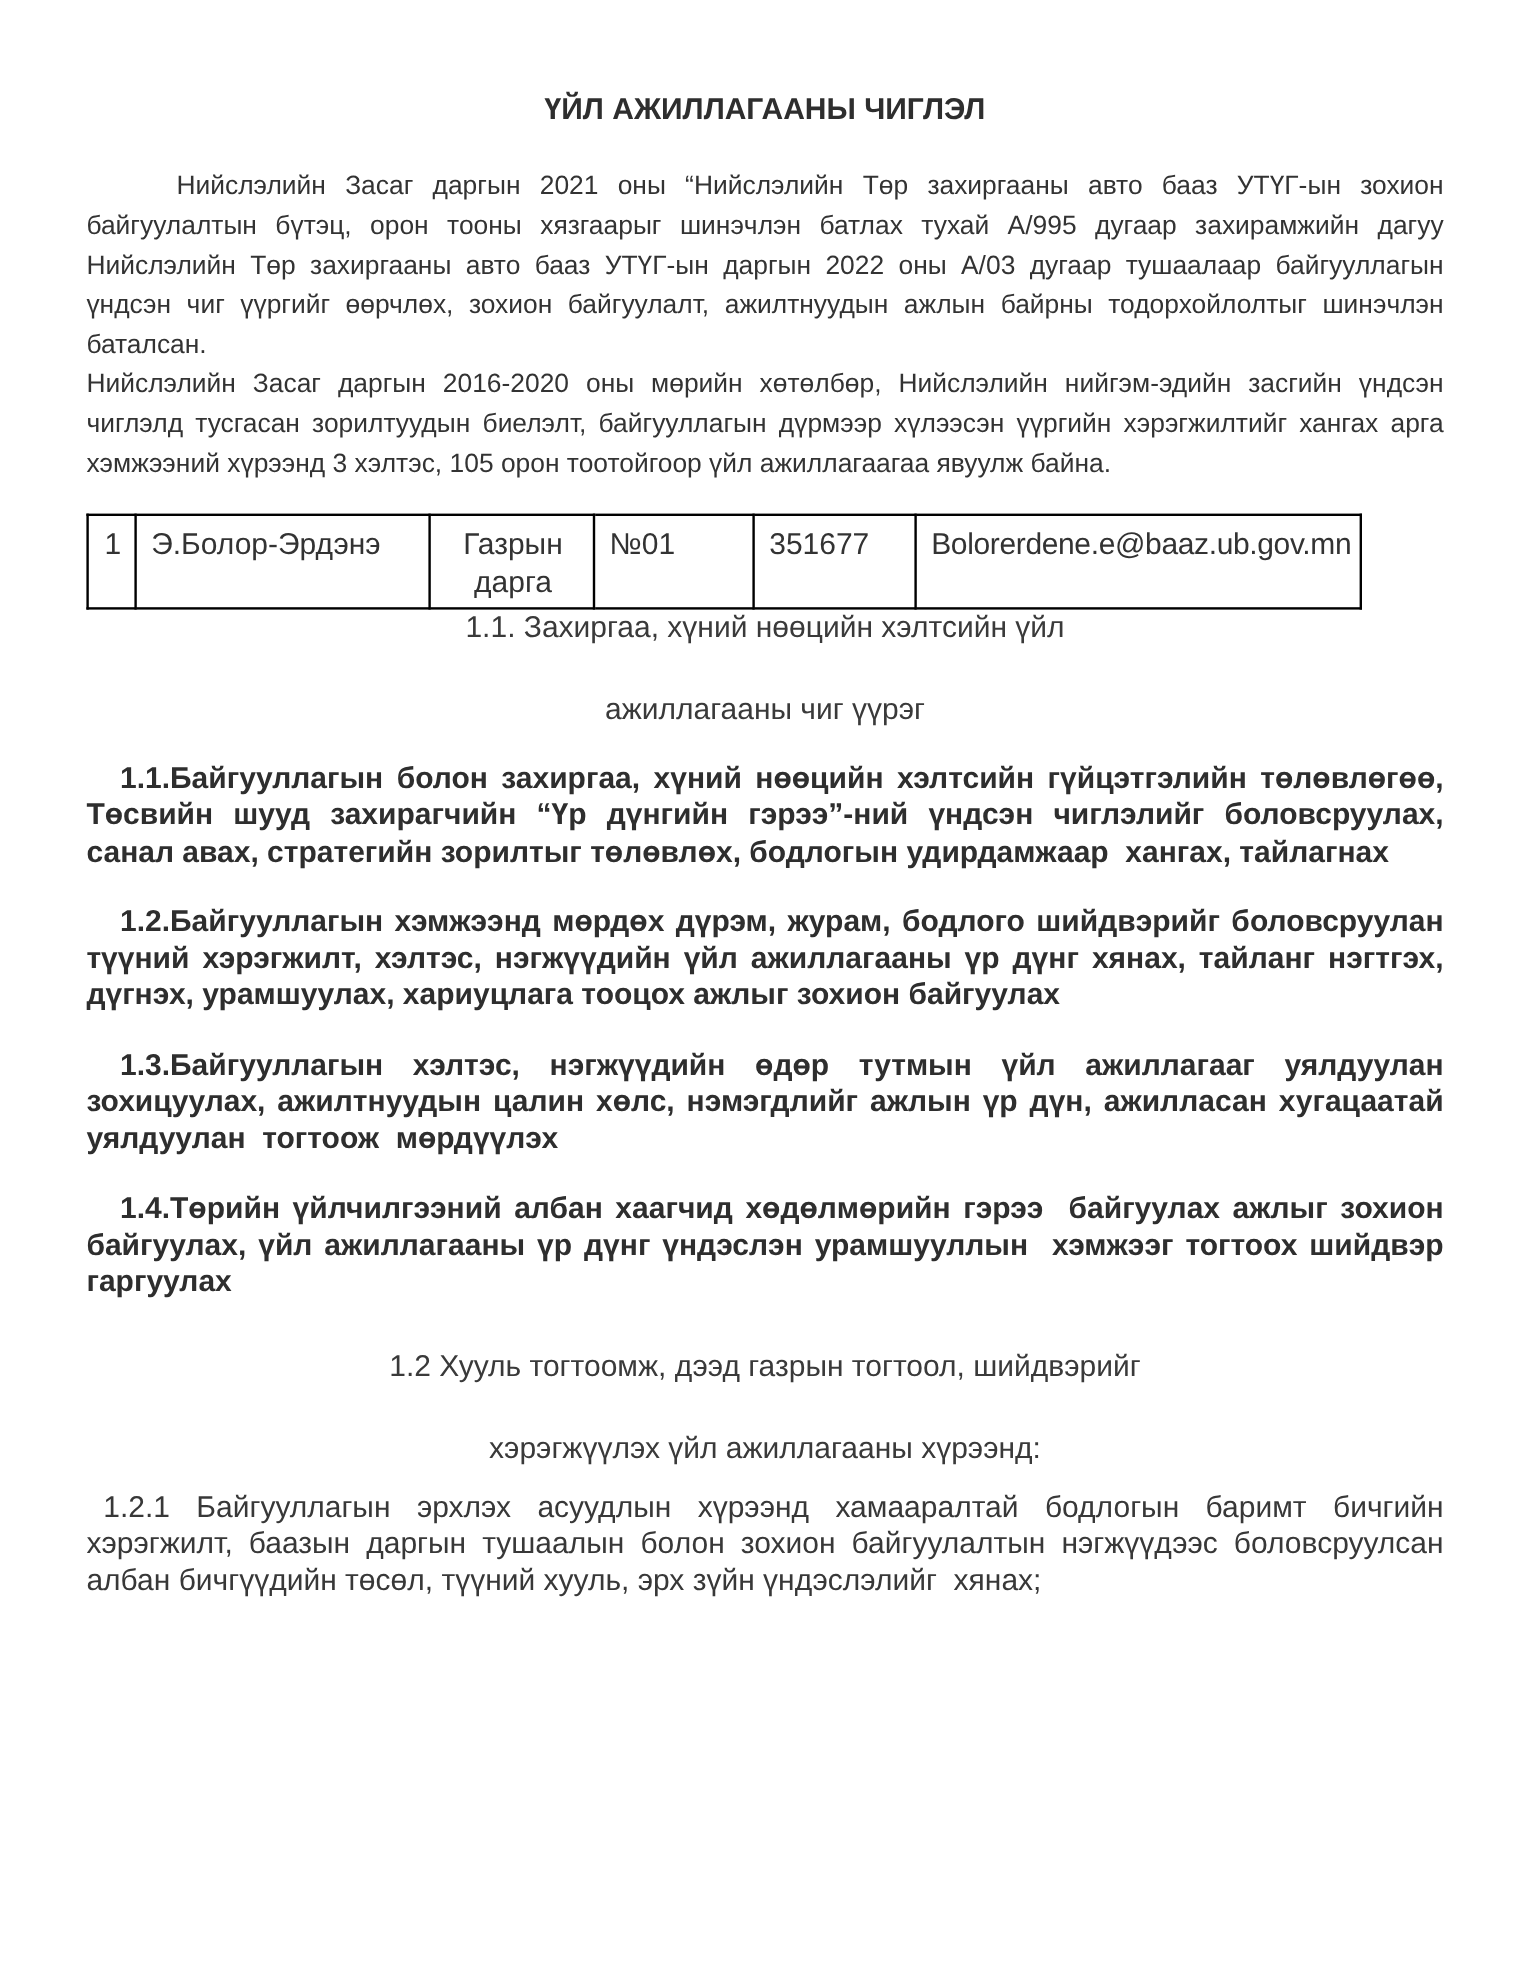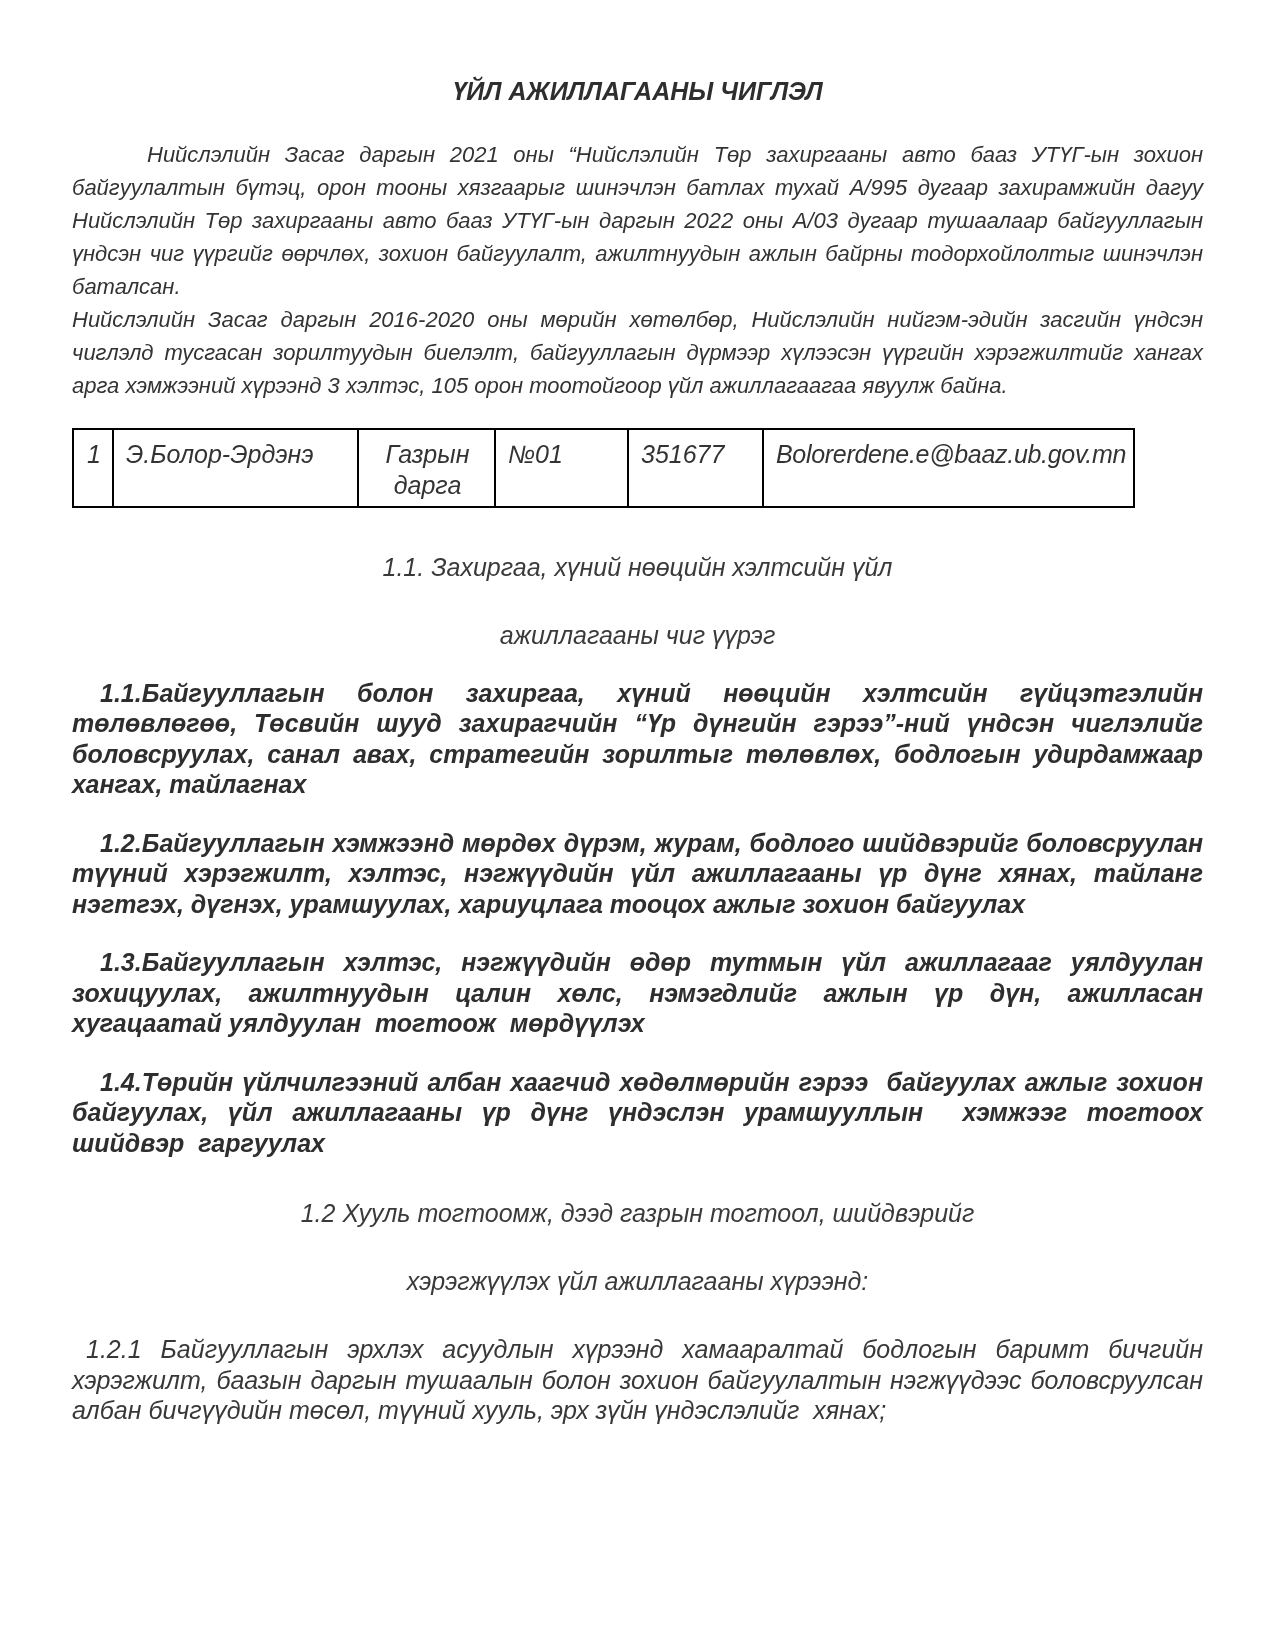--- a/index.html
+++ b/index.html
@@ -6,21 +6,20 @@
   html, body { background: #ffffff; }
   body {
     width: 1275px; height: 1650px;
     font-family: "Liberation Sans", "DejaVu Sans", sans-serif;
     color: #333333;
     overflow: hidden;
   }
   .page {
     width: 1275px; height: 1206px;
     padding: 76px 72px 0 72px;
-    font-style: italic;
   }
   .doc-title {
     font-size: 25px; font-weight: bold; text-align: center;
     line-height: 1.2; margin-bottom: 32px; color: #2e2e2e;
   }
   .intro {
     font-size: 22px; line-height: 1.5;
     text-align: justify; text-justify: inter-word;
     white-space: pre-wrap;
   }
@@ -44,33 +43,33 @@
   }
   td.c-no { width: 40px; text-align: center; padding-left: 4px; padding-right: 4px; }
   td.c-name { width: 245px; }
   td.c-pos { width: 137px; text-align: center; }
   td.c-door { width: 133px; }
   td.c-phone { width: 135px; }
   td.c-email { width: 371px; white-space: nowrap; letter-spacing: -0.3px; padding-left: 12px; padding-right: 4px; }
   .h-center {
     font-size: 25px; line-height: 1.2; text-align: center; color: #3a3a3a;
   }
-  .h-gap-top { margin-top: 44px; }
+  .h-gap-top { }
   .h-gap-mid { margin-top: 38px; }
   .h2-gap-top { margin-top: 40px; }
   .body-par {
     font-size: 25px; line-height: 1.22;
     text-align: justify; text-justify: inter-word;
     white-space: pre-wrap;
     text-indent: 28px;
     margin-top: 28px;
     color: #383838;
   }
   .bold { font-weight: bold; color: #2e2e2e; }
-  .p121 { margin-top: 38px; text-indent: 14px; }
+  .p121 { margin-top: 19px; text-indent: 14px; }
 </style>
 </head>
 <body>
 
 <div class="page">
 
   <div class="doc-title">ҮЙЛ АЖИЛЛАГААНЫ ЧИГЛЭЛ</div>
 
   <p class="intro intro-a">Нийслэлийн Засаг даргын 2021 оны “Нийслэлийн Төр захиргааны авто бааз УТҮГ-ын зохион байгуулалтын бүтэц, орон тооны хязгаарыг шинэчлэн батлах тухай А/995 дугаар захирамжийн дагуу Нийслэлийн Төр захиргааны авто бааз УТҮГ-ын даргын 2022 оны А/03 дугаар тушаалаар байгууллагын үндсэн чиг үүргийг өөрчлөх, зохион байгуулалт, ажилтнуудын ажлын байрны тодорхойлолтыг шинэчлэн баталсан.</p>
   <p class="intro intro-b">Нийслэлийн Засаг даргын 2016-2020 оны мөрийн хөтөлбөр, Нийслэлийн нийгэм-эдийн засгийн үндсэн чиглэлд тусгасан зорилтуудын биелэлт, байгууллагын дүрмээр хүлээсэн үүргийн хэрэгжилтийг хангах арга хэмжээний хүрээнд 3 хэлтэс, 105 орон тоотойгоор үйл ажиллагаагаа явуулж байна.</p>

